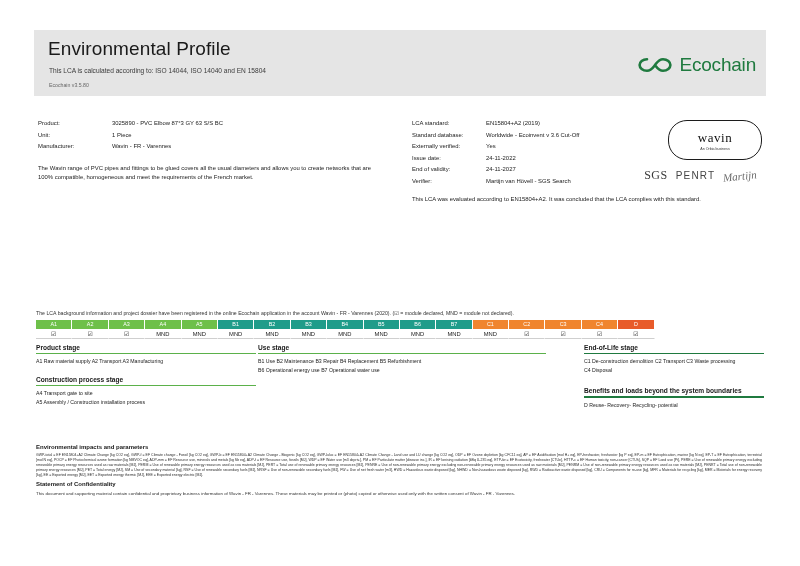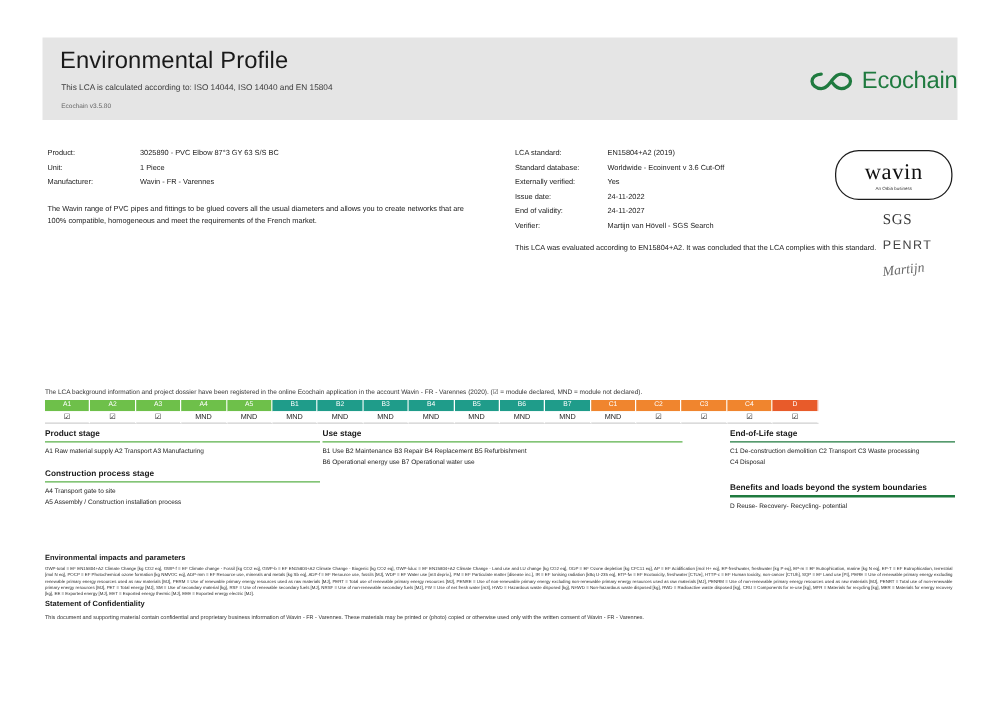--- a/index.html
+++ b/index.html
@@ -47,21 +47,21 @@
   }
   .header-version {
     position: absolute;
     left: 15px;
     top: 52px;
     font-size: 5.2px;
     color: #666;
   }
   .brand {
     position: absolute;
-    right: 0;
+    right: 10px;
     top: 24px;
     display: flex;
     align-items: center;
     gap: 7px;
   }
   .brand-mark {
     width: 34px;
     height: 18px;
   }
   .brand-name {
@@ -124,38 +124,37 @@
     width: 92px;
     height: 38px;
     border: 1.6px solid #1c1c1c;
     border-radius: 19px;
     display: flex;
     flex-direction: column;
     align-items: center;
     justify-content: center;
   }
   .logo-wavin .w1 {
-    font-size: 18px;
+    font-size: 13px;
     letter-spacing: 0.5px;
     color: #111;
     font-family: "Liberation Serif", serif;
   }
   .logo-wavin .w2 {
     font-size: 3.6px;
     color: #333;
     margin-top: 1px;
   }
   .logo-row {
     position: absolute;
-    right: 20px;
+    right: 9px;
     top: 50px;
     display: flex;
-    align-items: flex-start;
+    align-items: center;
     gap: 8px;
-    flex-direction: column;
   }
   .logo-sgs {
     font-family: "Liberation Serif", serif;
     font-size: 12px;
     color: #3a3a3a;
     letter-spacing: 0.5px;
   }
   .logo-search {
     font-size: 10px;
     color: #444;

